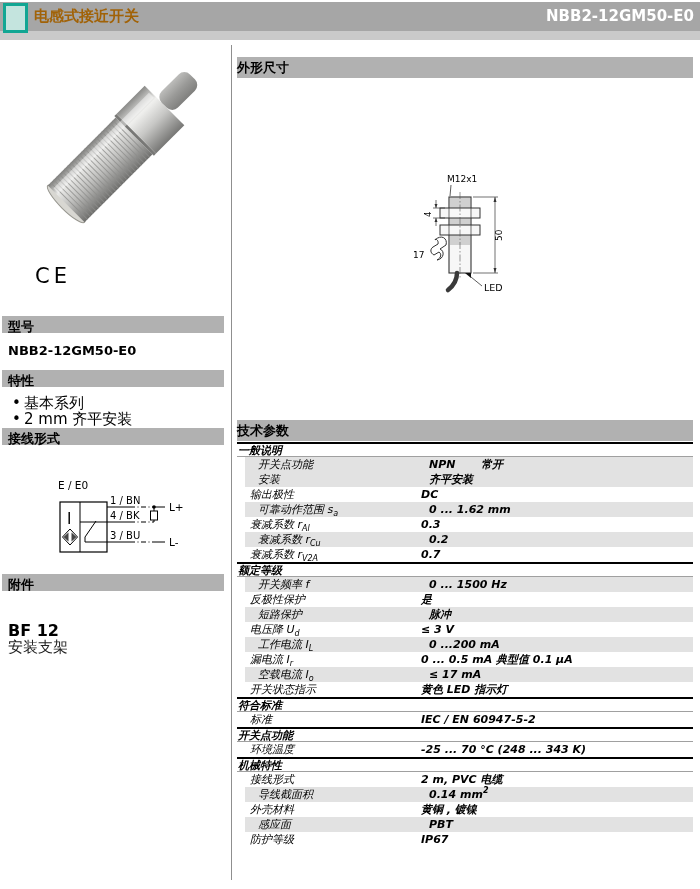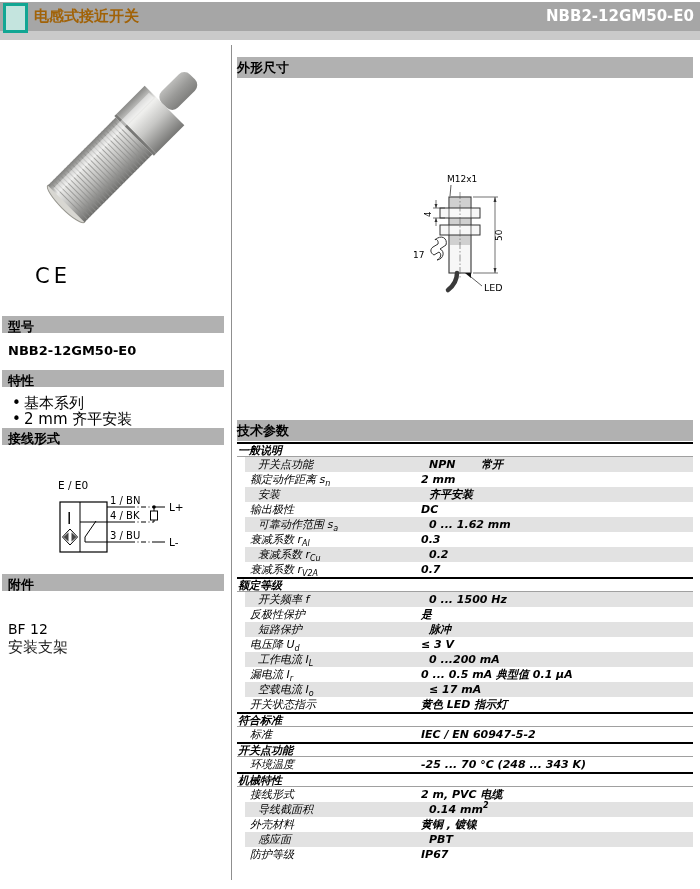--- a/index.html
+++ b/index.html
@@ -20,21 +20,21 @@
   
   .vdivider { position:absolute; left:231px; top:45px; width:1px; height:835px; background:#8f8f8f; }
   .lbar { position:absolute; left:2px; width:222px; height:17px; background:#b1b1b1;
           font-weight:bold; font-size:13px; line-height:21px; padding-left:6px; }
   .rbar { position:absolute; left:237px; width:456px; height:21px; background:#b1b1b1;
           font-weight:bold; font-size:13px; line-height:21px; }
   .modeltext { position:absolute; left:8px; top:343px; font-weight:bold; font-size:13px; }
   .features-list { position:absolute; left:10px; top:395px; list-style:none; }
   .features-list li { font-size:15px; line-height:16px; padding-left:14px; position:relative; }
   .features-list li:before { content:"•"; position:absolute; left:2px; }
-  .acc-model { position:absolute; left:8px; top:621px; font-weight:normal; font-size:14px;text-align:center; }
+  .acc-model { position:absolute; left:8px; top:621px; font-weight:bold; font-size:16px;text-align:center; }
   .acc-desc  { position:absolute; left:8px; top:638px; font-size:15px; color:#222; }
   .ce { position:absolute; left:35px; top:264px; font-size:21px; letter-spacing:4px;
         font-family:"DejaVu Sans",sans-serif; }
   
   .photo-svg  { position:absolute; left:15px;  top:55px; }
   .wire-svg   { position:absolute; left:25px;  top:462px; }
   .dim-svg    { position:absolute; left:405px; top:160px; }
   .svgtext { font-family:"DejaVu Sans","Liberation Sans",sans-serif; fill:#000; }
   
   .tech-table { position:absolute; left:237px; top:442px; width:456px;font-style:italic; }
@@ -211,24 +211,20 @@
 </svg>
 
 <div class="rbar" style="top:420px">技术参数</div>
 <div class="tech-table">
     <div class="tsec">一般说明</div>
     <div class="trow shaded">
       <span class="tlabel">开关点功能</span>
       <span class="tvalue">NPN</span>
       <span class="tvalue2">常开</span>
     </div>
-    <div class="trow">
-      <span class="tlabel">额定动作距离  s<sub>n</sub></span>
-      <span class="tvalue">2 mm</span>
-    </div>
     <div class="trow shaded">
       <span class="tlabel">安装</span>
       <span class="tvalue">齐平安装</span>
     </div>
     <div class="trow">
       <span class="tlabel">输出极性</span>
       <span class="tvalue">DC</span>
     </div>
     <div class="trow shaded">
       <span class="tlabel">可靠动作范围 s<sub>a</sub></span>

